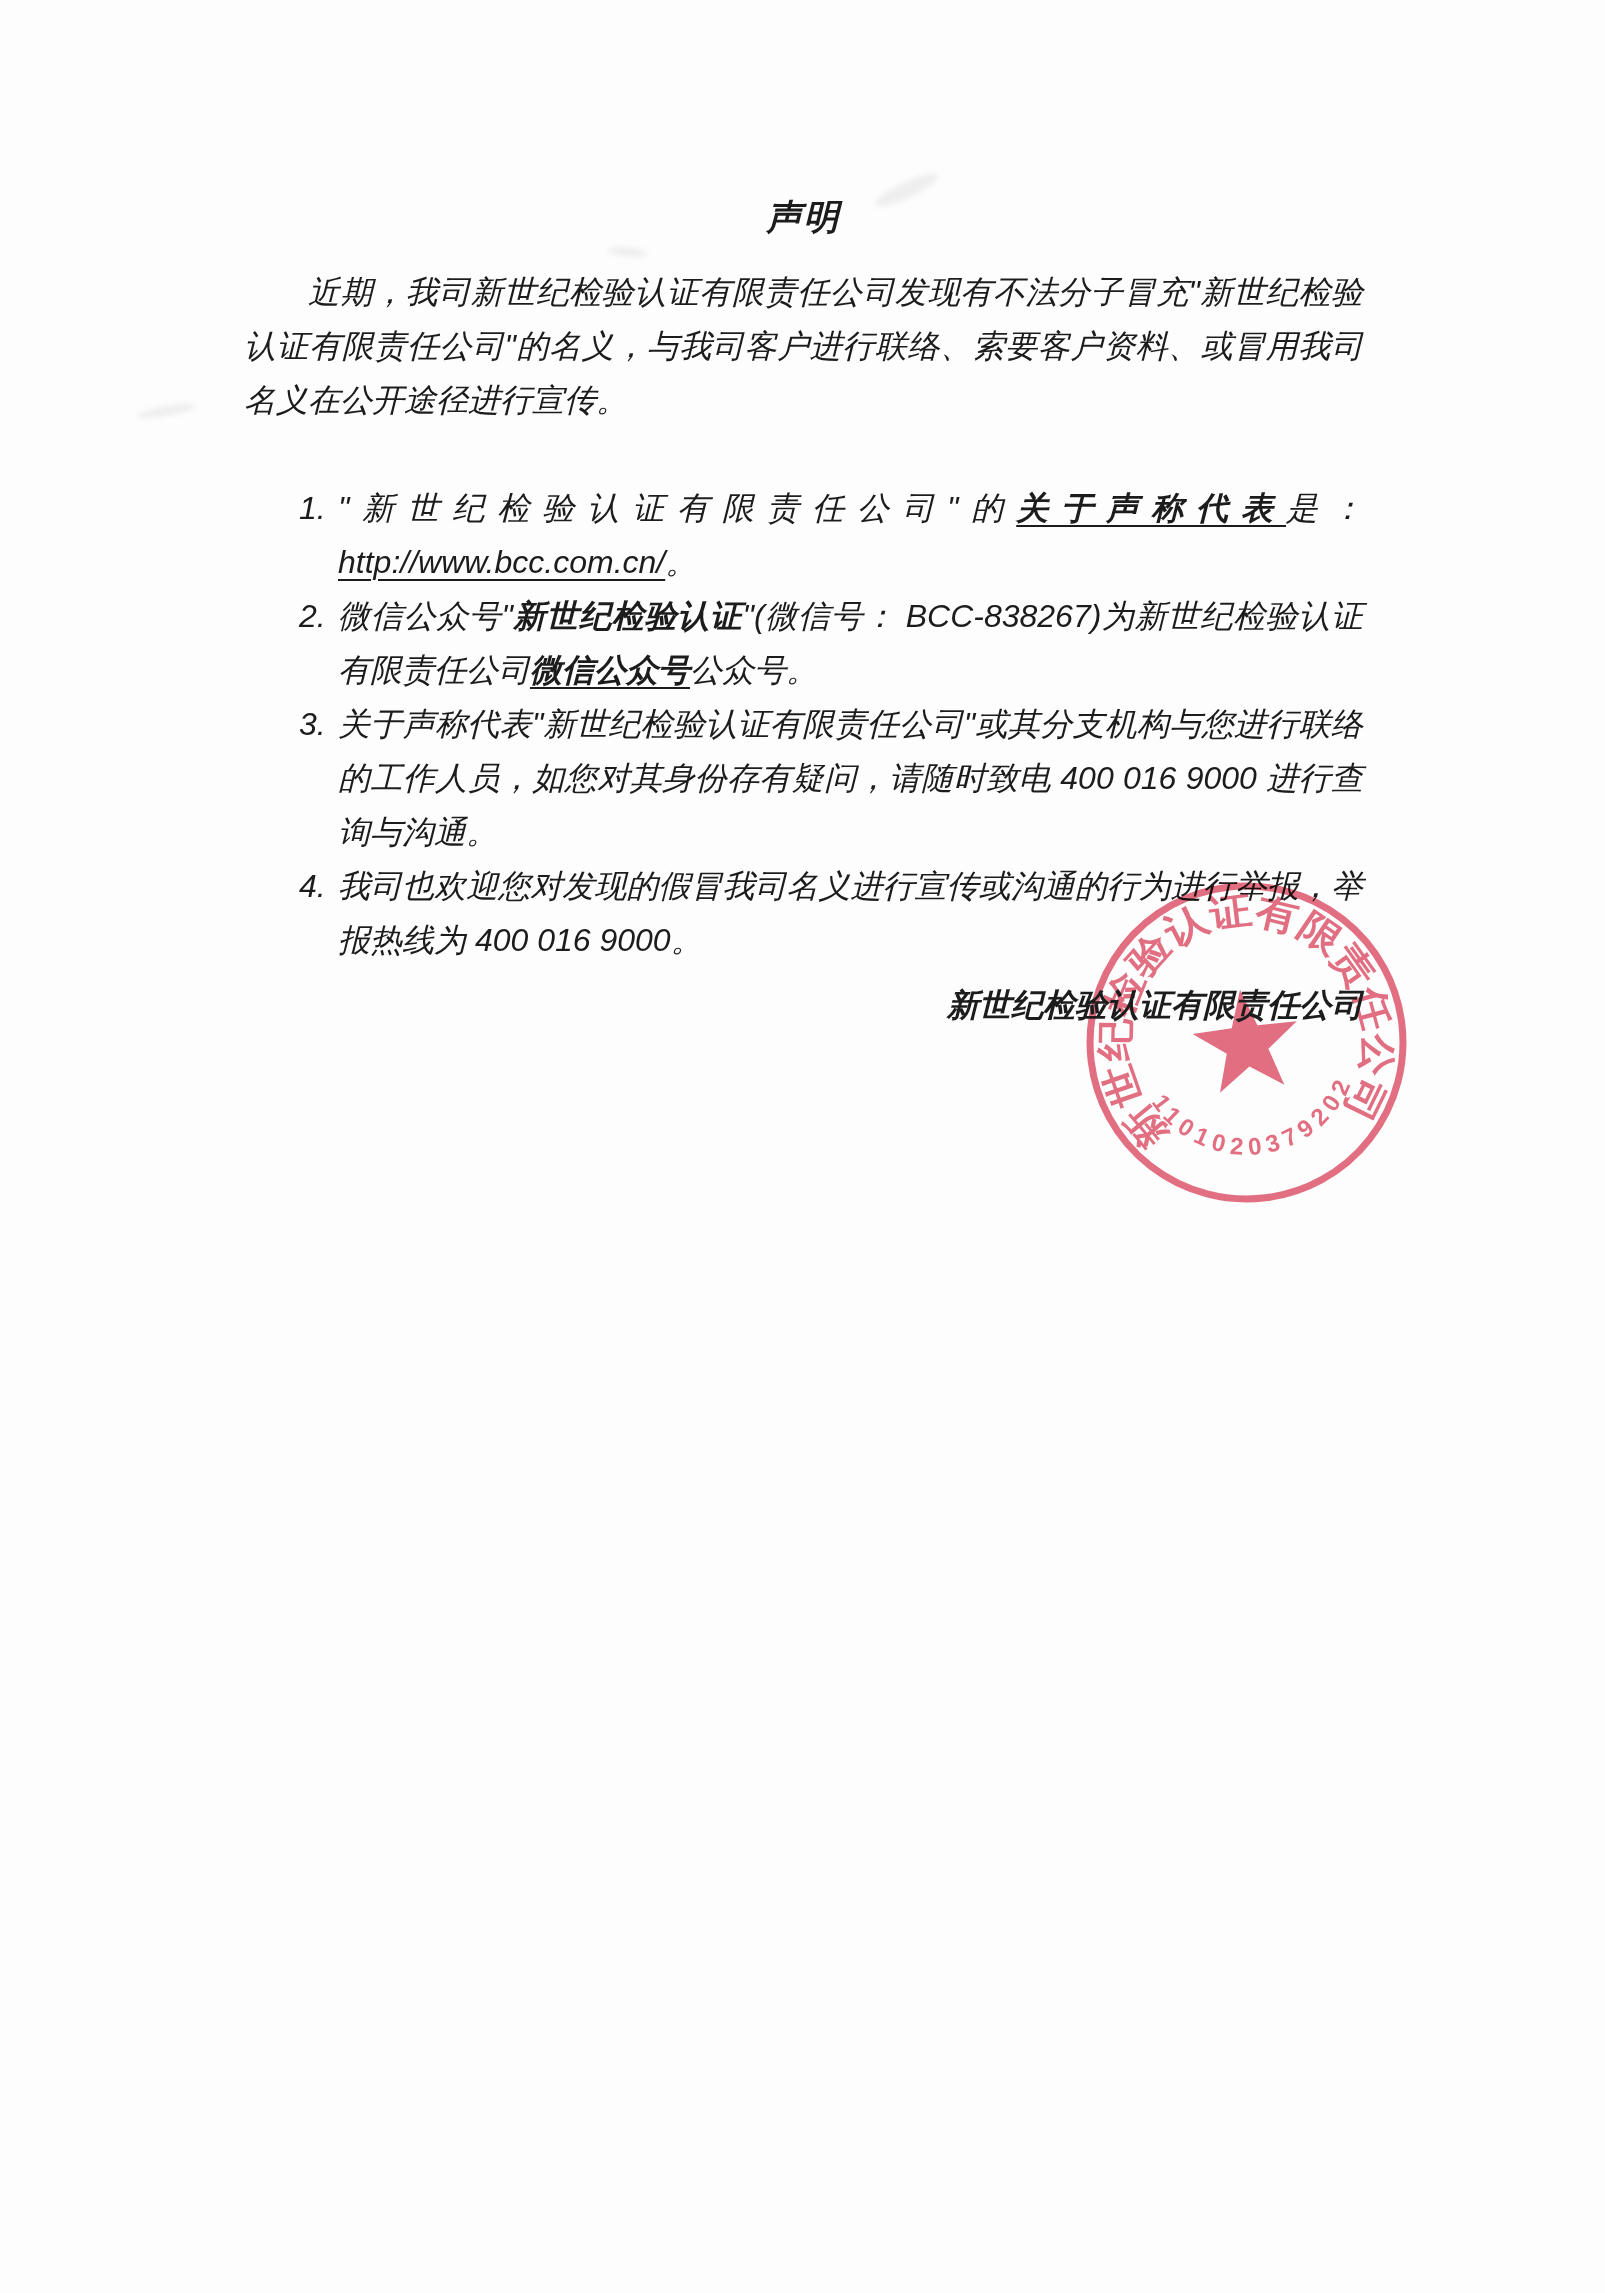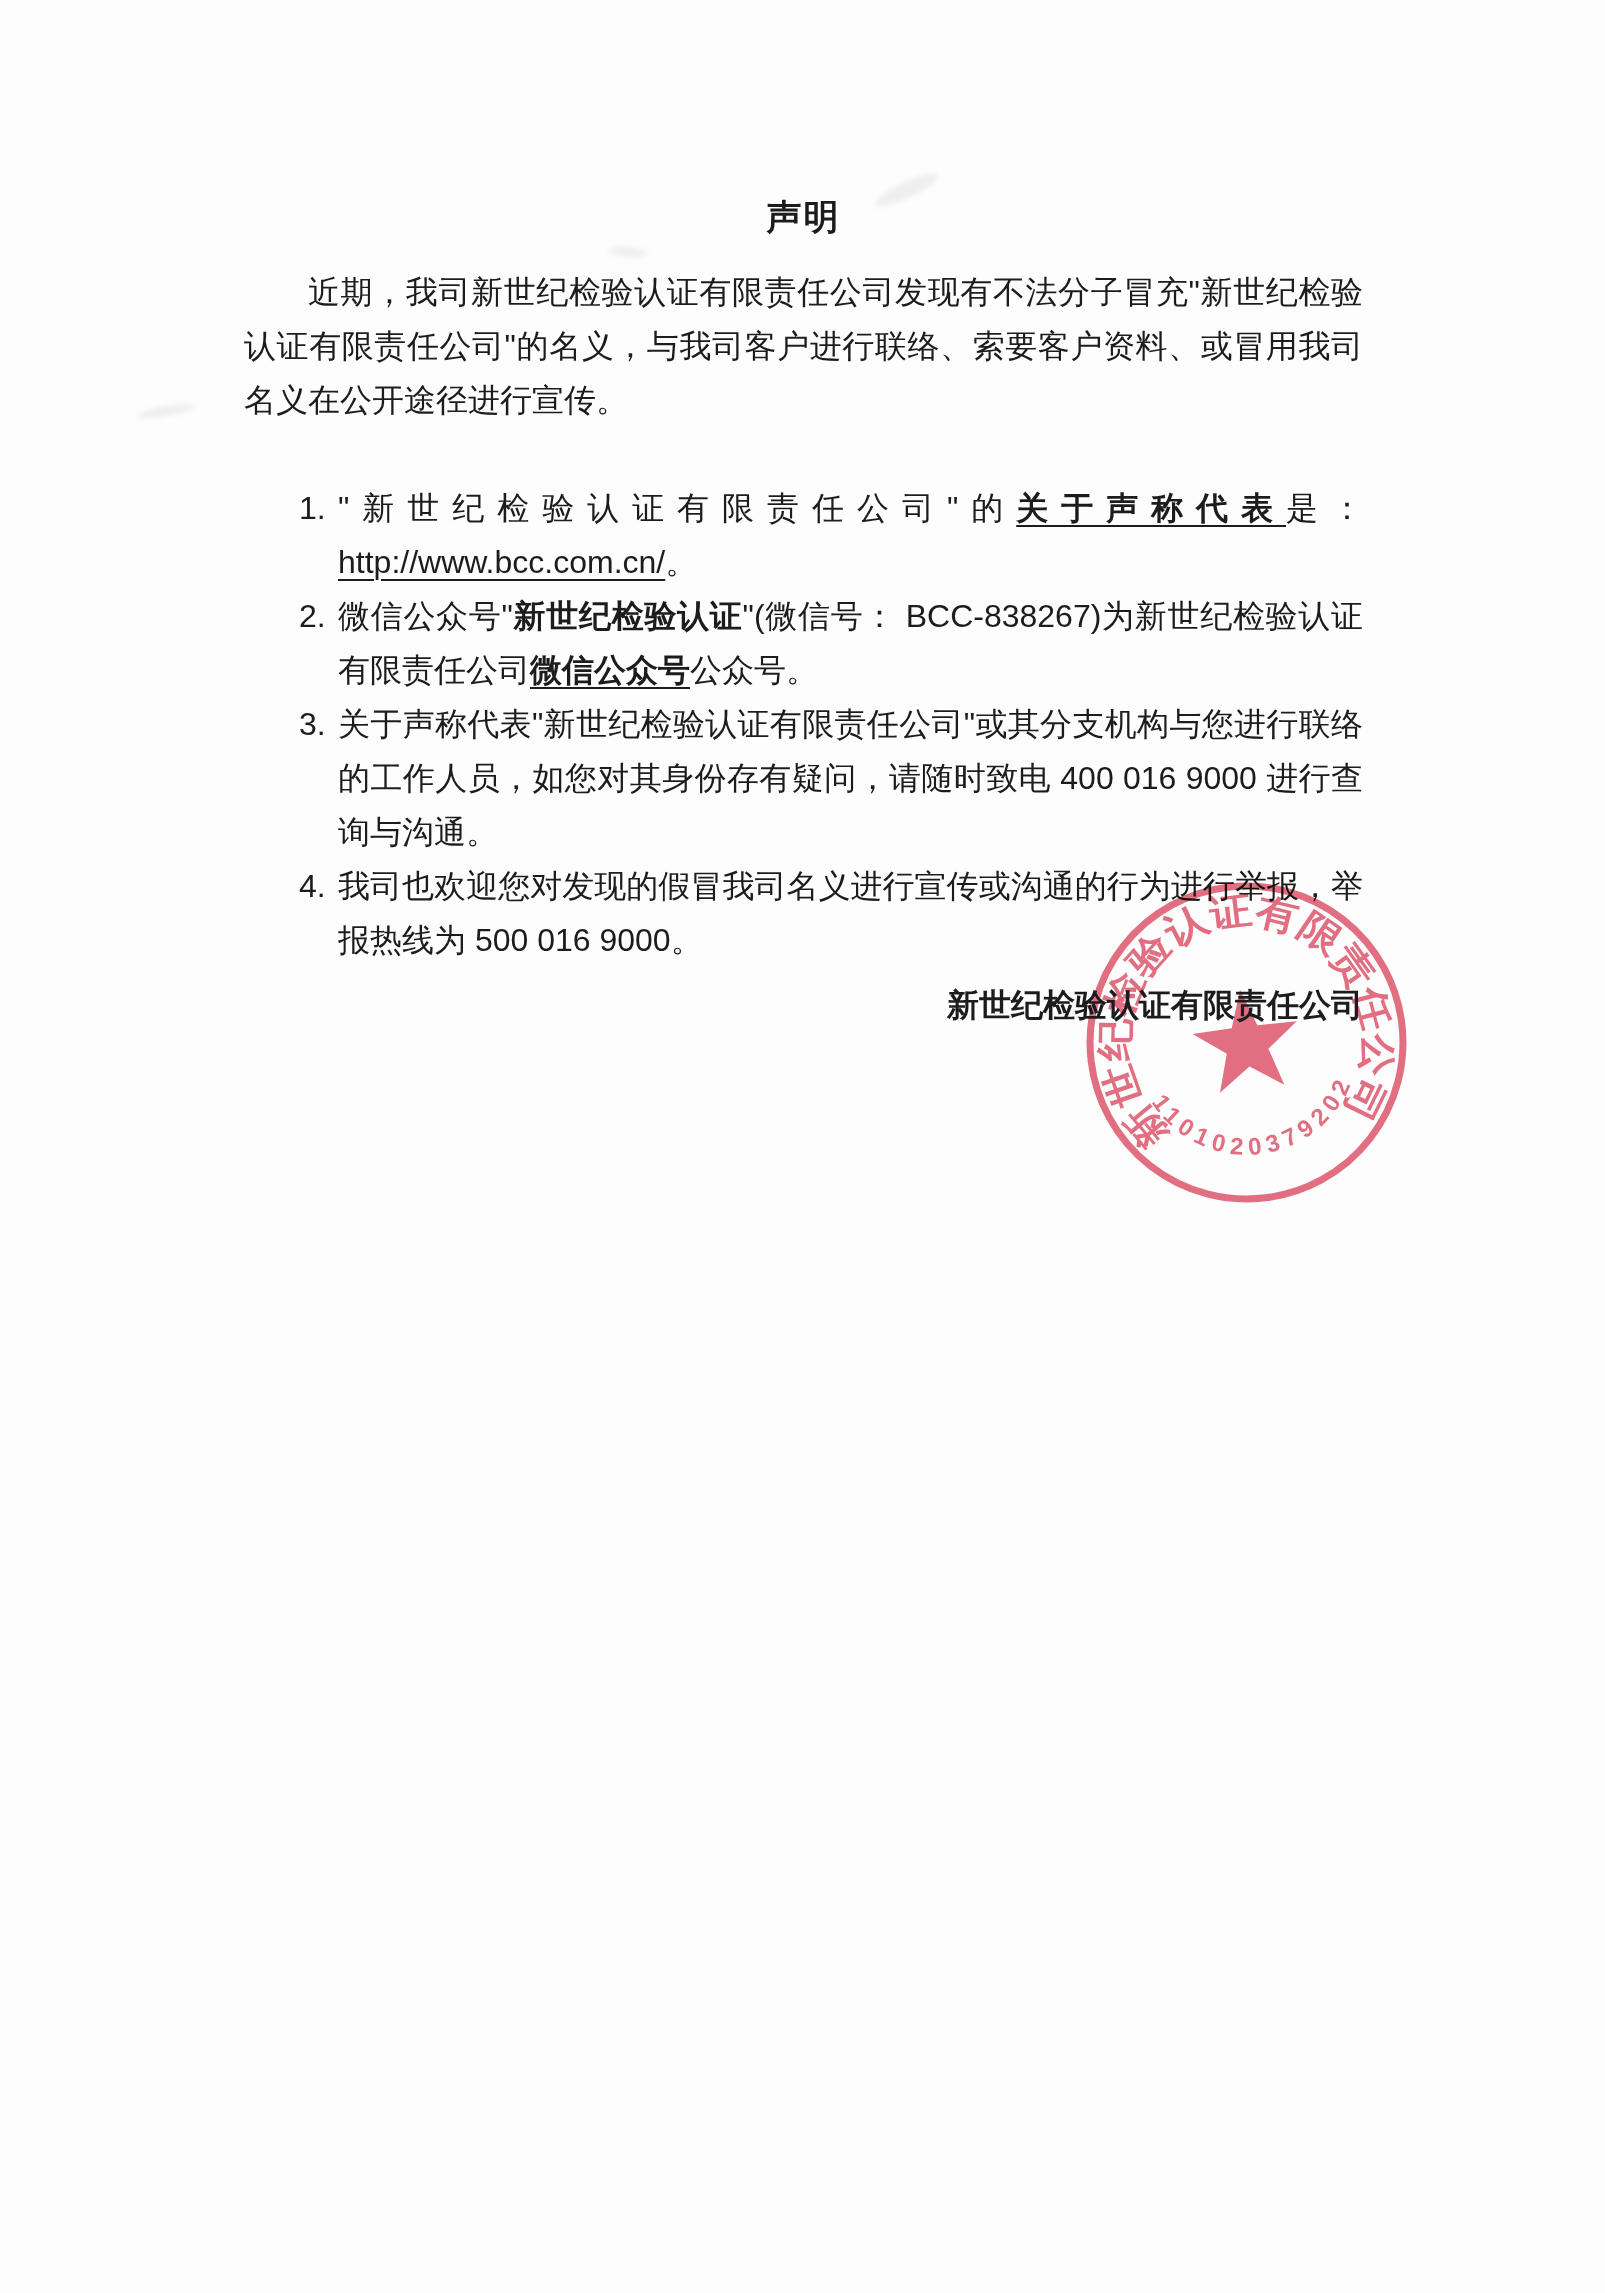--- a/index.html
+++ b/index.html
@@ -16,20 +16,21 @@
     font-family: "Liberation Sans", "DejaVu Sans", sans-serif;
     color: #1c1c1c;
   }
   .content {
     position: absolute;
     left: 244px;
     top: 192px;
     width: 1119px;
     font-size: 32px;
     line-height: 54px;
+    font-style: italic;
   }
   .doc-title {
     text-align: center;
     font-weight: 700;
     font-size: 35px;
     line-height: 49px;
     margin: 0 0 23.5px 0;
     letter-spacing: 2px;
   }
   .para {
@@ -125,21 +126,21 @@
       <li>
         <span class="num">2.</span>
         <span><span>微信公众号"</span><span class="seg-bold">新世纪检验认证</span><span>"(微信号： BCC-838267)为新世纪检验认证有限责任公司</span><span class="seg-bold seg-underline">微信公众号</span><span>公众号。</span></span>
       </li>
       <li>
         <span class="num">3.</span>
         <span><span>关于声称代表"新世纪检验认证有限责任公司"或其分支机构与您进行联络的工作人员，如您对其身份存有疑问，请随时致电 400 016 9000 进行查询与沟通。</span></span>
       </li>
       <li>
         <span class="num">4.</span>
-        <span><span>我司也欢迎您对发现的假冒我司名义进行宣传或沟通的行为进行举报，举报热线为 500 016 9000。</span></span>
+        <span><span>我司也欢迎您对发现的假冒我司名义进行宣传或沟通的行为进行举报，举报热线为 400 016 9000。</span></span>
       </li>
     </ol>
 
 
 
     <div class="closing-block">
       <div class="signature">新世纪检验认证有限责任公司</div>
     </div>
 
   </div>

